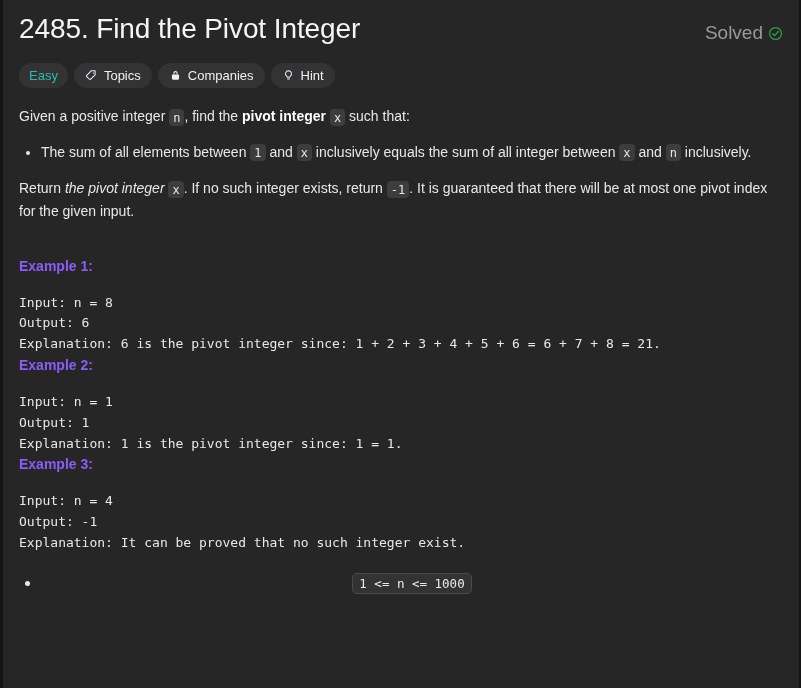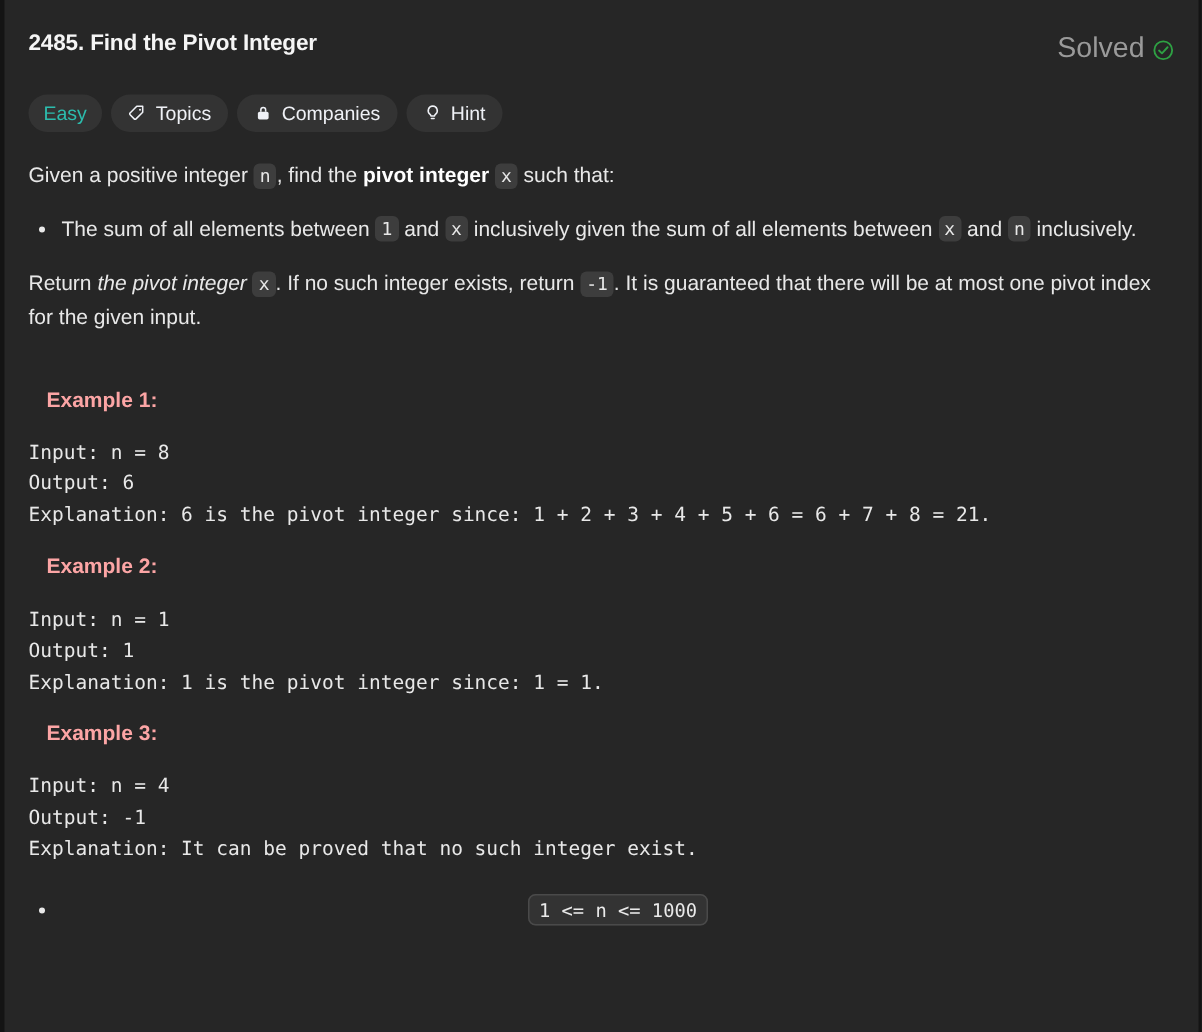--- a/index.html
+++ b/index.html
@@ -28,22 +28,22 @@
     padding: 14px 16px 0 16px;
   }
 
   
   .title-row {
     display: flex;
     align-items: flex-start;
     justify-content: space-between;
   }
   .page-title {
-    font-size: 15px;
-    font-weight: bold;
+    font-size: 28px;
+    font-weight: normal;
     color: #f5f5f5;
     letter-spacing: -0.1px;
     line-height: 30px;
     margin: 0;
   }
   .solved-wrap {
     display: flex;
     align-items: center;
     gap: 5px;
     margin-top: 8px;
@@ -115,23 +115,23 @@
     padding: 1.5px 4px;
     white-space: nowrap;
   }
 
   
   .example-block { margin-top: 33px; }
   .example-block.subsequent { margin-top: 0; }
   .example-title {
     font-size: 14px;
     font-weight: bold;
-    color: #fca5a5;
+    color: #8b5cf6;
     line-height: 1.5;
-    margin: 12px;
+    margin: 0;
   }
   pre.example {
     font-family: "DejaVu Sans Mono", monospace;
     font-size: 13px;
     line-height: 20.8px;
     color: #e8e8e8;
     background: transparent;
     margin: 16px 0 0 0;
     padding: 0;
     white-space: pre-wrap;
@@ -218,21 +218,21 @@
             <path d="M10.3 18.4 h3.4"></path>
           </svg>
         </span>
         <span>Hint</span>
       </div>
     </div>
 
     <p class="desc"><span>Given a positive integer </span><code class="chip">n</code><span>, find the </span><span class="bold">pivot integer</span><span> </span><code class="chip">x</code><span> such that:</span></p>
 
     <ul class="bullets">
-      <li><span>The sum of all elements between </span><code class="chip">1</code><span> and </span><code class="chip">x</code><span> inclusively given the sum of all elements between </span><code class="chip">x</code><span> and </span><code class="chip">n</code><span> inclusively.</span></li>
+      <li><span>The sum of all elements between </span><code class="chip">1</code><span> and </span><code class="chip">x</code><span> inclusively equals the sum of all integer between </span><code class="chip">x</code><span> and </span><code class="chip">n</code><span> inclusively.</span></li>
     </ul>
 
     <p class="desc tight"><span>Return </span><span class="ital">the pivot integer</span><span> </span><code class="chip">x</code><span>. If no such integer exists, return </span><code class="chip">-1</code><span>. It is guaranteed that there will be at most one pivot index for the given input.</span></p>
 
     <div class="example-block">
       <p class="example-title">Example 1:</p>
       <pre class="example">Input: n = 8
 Output: 6
 Explanation: 6 is the pivot integer since: 1 + 2 + 3 + 4 + 5 + 6 = 6 + 7 + 8 = 21.</pre>
     </div>

